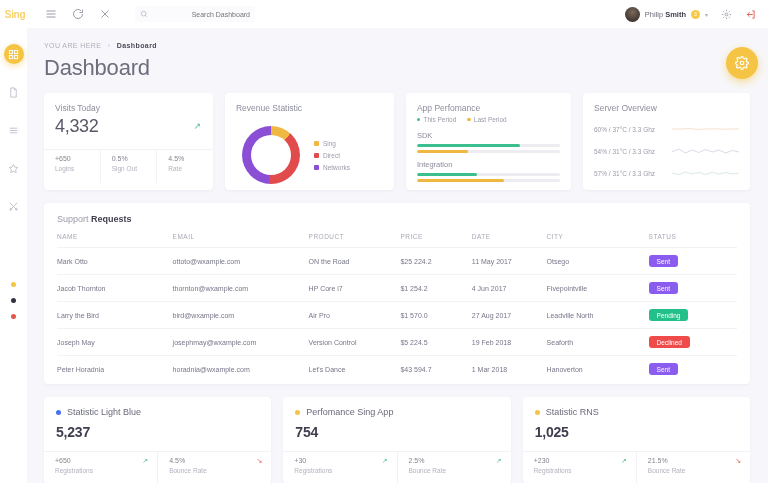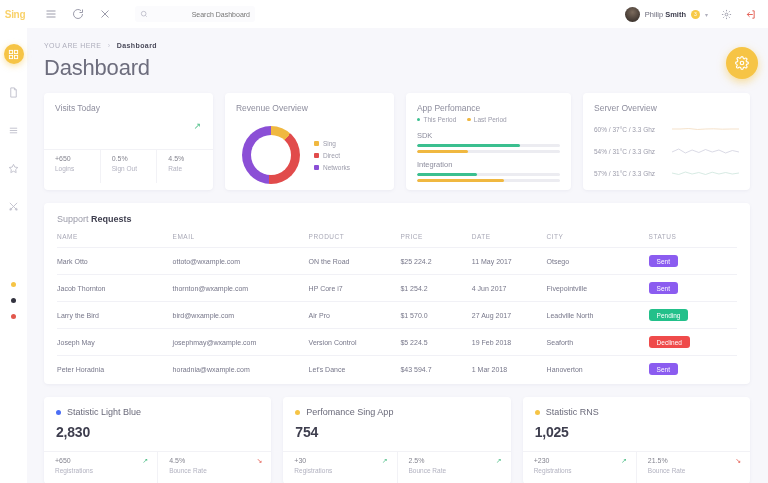--- a/index.html
+++ b/index.html
@@ -316,41 +316,42 @@
       <span class="crumb-cur">Dashboard</span>
     </div>
 
     <h1 class="page-title">Dashboard</h1>
 
     <div class="row-top">
 
       <div class="card card-a">
         <div class="card-pad card-a-body">
           <div class="card-title">Visits Today</div>
+          <div class="big-num">4,332</div>
           <div class="trend-up">↗</div>
         </div>
         <div class="substats">
           <div class="substat">
             <div class="ss-val">+650</div>
             <div class="ss-lab">Logins</div>
           </div>
           <div class="substat">
             <div class="ss-val">0.5%</div>
             <div class="ss-lab">Sign Out</div>
           </div>
           <div class="substat">
             <div class="ss-val">4.5%</div>
             <div class="ss-lab">Rate</div>
           </div>
         </div>
       </div>
 
       <div class="card card-b">
         <div class="card-pad">
-          <div class="card-title">Revenue Overview</div>
+          <div class="card-title">Revenue Statistic</div>
           <div class="donut-wrap">
             <div class="donut"></div>
             <div class="legend">
               <div class="leg-item">
                 <span class="leg-sw" style="background:#f0b840"></span>
                 <span class="leg-tx">Sing</span>
               </div>
               <div class="leg-item">
                 <span class="leg-sw" style="background:#e14b4b"></span>
                 <span class="leg-tx">Direct</span>
@@ -497,21 +498,21 @@
     </div>
 
     <div class="row-bottom">
 
       <div class="card stat-card">
         <div class="stat-head">
           <div class="stat-title">
             <span class="stat-dot" style="background:#4b6ef5"></span>
             <span>Statistic Light Blue</span>
           </div>
-          <div class="stat-num">2,830</div>
+          <div class="stat-num">5,237</div>
         </div>
         <div class="stat-foot">
           <div class="stat-cell">
             <div class="sc-val">+650</div>
             <div class="sc-lab">Registrations</div>
             <div class="sc-arrow up">↗</div>
           </div>
           <div class="stat-cell">
             <div class="sc-val">4.5%</div>
             <div class="sc-lab">Bounce Rate</div>

